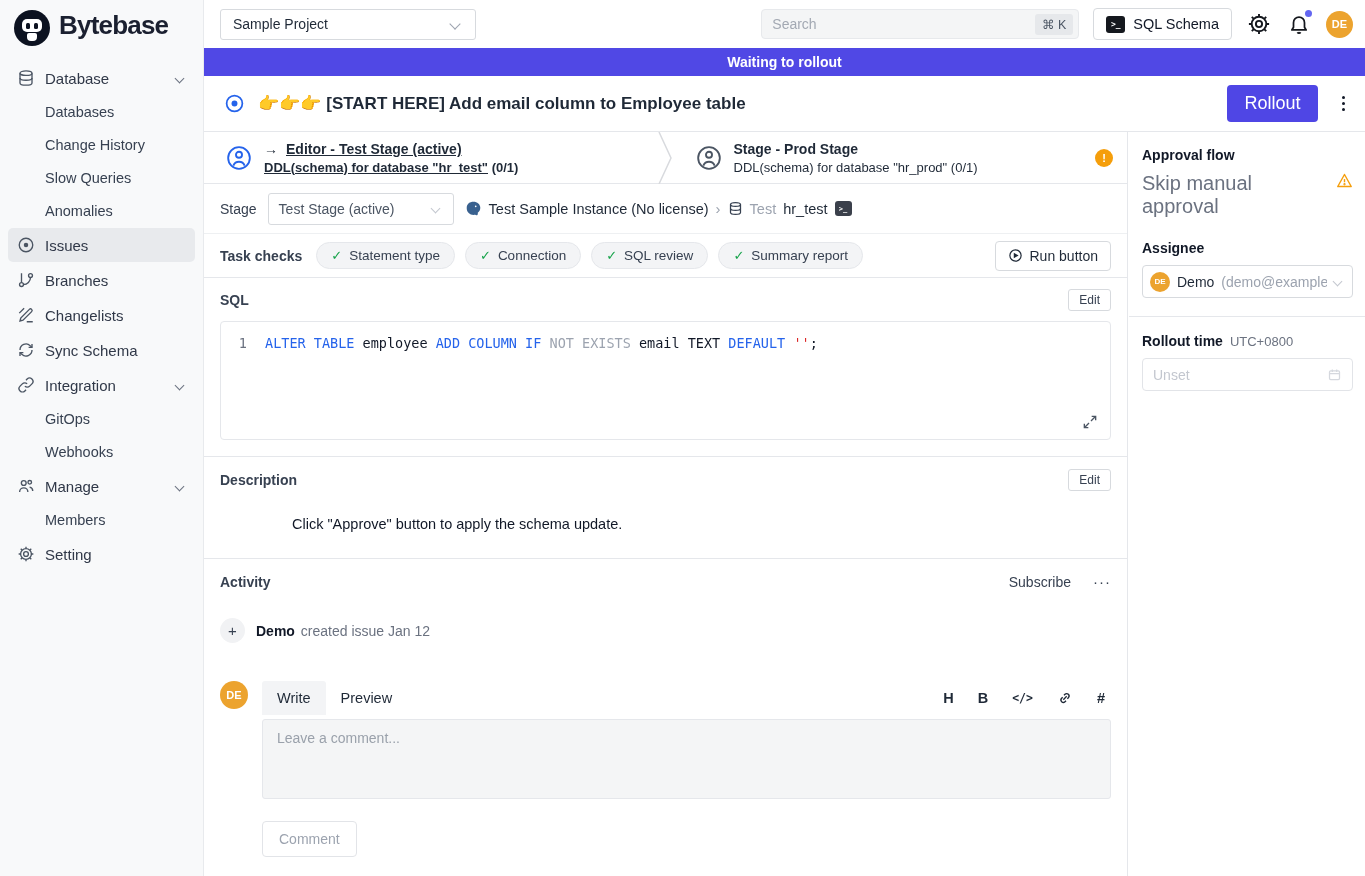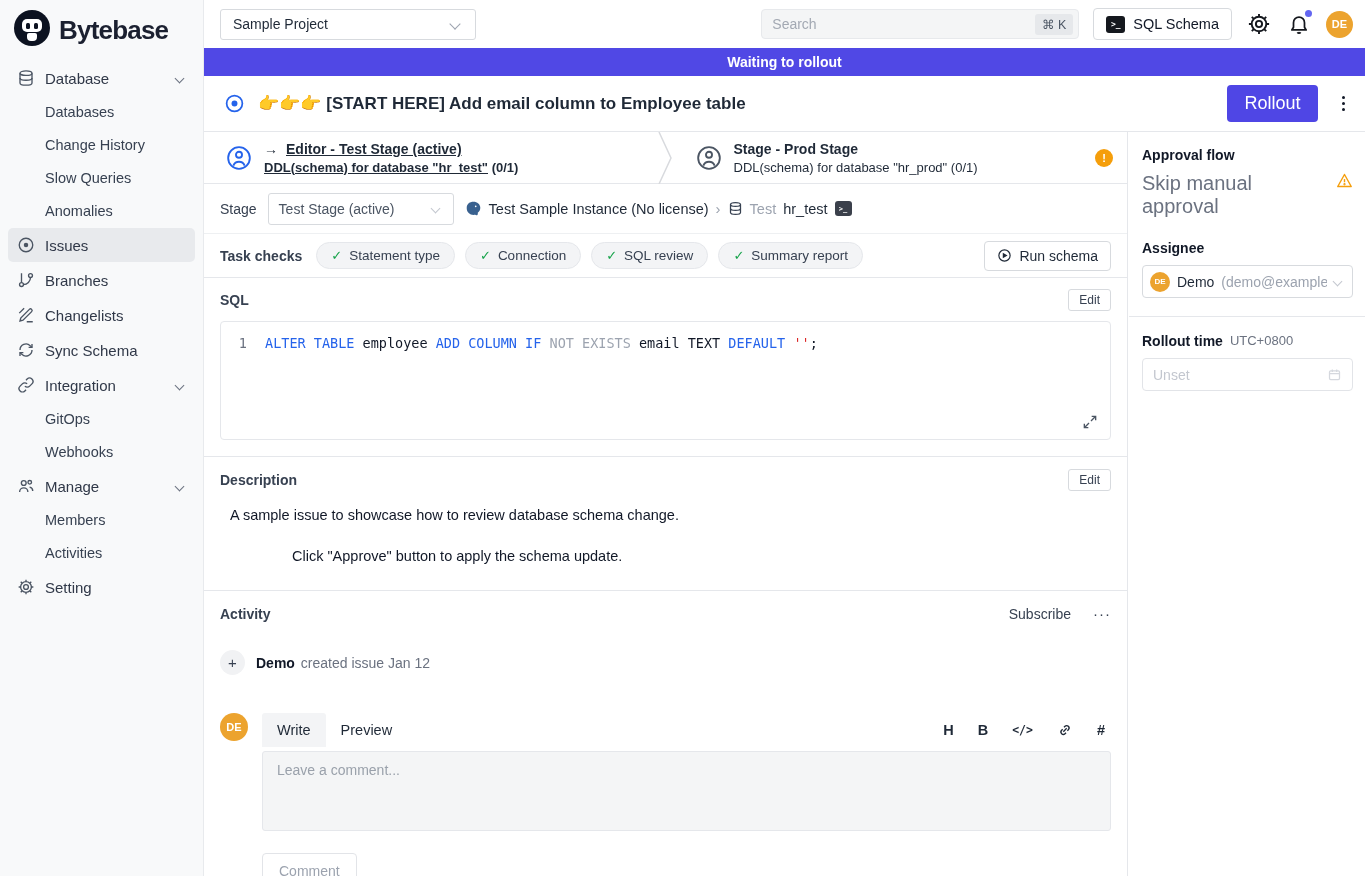--- a/index.html
+++ b/index.html
@@ -1,21 +1,21 @@
 <!DOCTYPE html>
 <html><head>
 <meta charset="utf-8">
 <style>
   * { margin:0; padding:0; box-sizing:border-box; }
   html,body { width:1365px; height:876px; font-family:"Liberation Sans",sans-serif; background:#fff; color:#1f2937; }
   .app { position:relative; width:1365px; height:876px; overflow:hidden; background:#fff; }
 
   
   .sidebar { position:absolute; left:0; top:0; width:204px; height:876px; background:#f8f9fa; border-right:1px solid #e8eaed; }
-  .logo-row { display:flex; align-items:flex-end; gap:9px; padding:10px 12px 8px 14px; cursor:pointer; }
+  .logo-row { display:flex; align-items:flex-start; gap:9px; padding:10px 12px 8px 14px; cursor:pointer; }
   .logo-mark { width:36px; height:36px; border-radius:50%; background:#0c1220; position:relative; flex:0 0 auto; }
   .logo-face { position:absolute; left:8px; top:9px; width:20px; height:13px; background:#fff; border-radius:5px; }
   .logo-eye { position:absolute; top:4px; width:4px; height:6px; background:#0c1220; border-radius:1.5px; }
   .logo-eye.l { left:4px; } .logo-eye.r { left:12px; }
   .logo-chin { position:absolute; left:13px; top:23px; width:10px; height:8px; background:#fff; border-radius:2px 2px 4px 4px; }
   .logo-text { font-size:26px; font-weight:800; color:#1b2030; letter-spacing:-0.8px; }
   .nav { padding:6px 8px; }
   .nav-item { display:flex; align-items:center; gap:10px; height:34px; padding:0 8px; margin:1px 0; border-radius:5px; font-size:15px; color:#303848; cursor:pointer; }
   .nav-item .nicon { width:19px; height:19px; color:#4b5563; flex:0 0 auto; display:flex; align-items:center; justify-content:center; }
   .nav-item.child { padding-left:37px; font-size:14.5px; color:#374151; height:32px; }
@@ -130,21 +130,21 @@
   .rpanel { position:absolute; left:1129px; top:132px; width:236px; height:744px; padding:15px 12px 15px 13px; background:#fff; }
   .rp-title { font-size:14px; font-weight:bold; color:#111827; }
   .rp-row { margin-top:9px; display:flex; gap:15px; font-size:20px; color:#6b7280; }
   .rp-block { margin-top:22px; }
   .assignee-dd { margin-top:9px; height:33px; border:1px solid #d7dade; border-radius:4px; display:flex; align-items:center; gap:7px; padding:0 7px; overflow:hidden; cursor:pointer; background:#fff; }
   .assignee-dd .avatar { width:20px; height:20px; font-size:8px; }
   .assignee-name { font-size:14px; color:#1f2937; white-space:nowrap; }
   .assignee-email { font-size:14px; color:#9ca3af; white-space:nowrap; overflow:hidden; flex:1; }
   .assignee-dd .chev { flex:0 0 auto; border-color:#c3c7cf; }
   .rp-divider { border-top:1px solid #e5e7eb; margin:18px -12px 16px -13px; }
-  .rp-inline { display:flex; align-items:flex-start; gap:7px; }
+  .rp-inline { display:flex; align-items:flex-end; gap:7px; }
   .tz { font-size:13px; color:#6b7280; }
   .unset-input { margin-top:9px; height:33px; border:1px solid #e2e4e8; border-radius:4px; display:flex; align-items:center; justify-content:space-between; padding:0 10px; font-size:14px; color:#c3c7cf; background:#fff; }
   svg { display:block; }
 </style>
 </head>
 <body>
 
 <div class="app">
 
   <div class="artifact"></div>
@@ -254,23 +254,20 @@
               <circle cx="17" cy="7" r="2.4"></circle>
               <path d="M16.8 13.6c2.5.4 4.2 2.3 4.2 4.9"></path>
             </svg>
         </span>
         <span>Manage</span>
         <span class="spacer"></span>
           <span class="chev"></span>
       </div>
       <div class="nav-item child">
           <span>Members</span>
-        </div>
-      <div class="nav-item child">
-          <span>Activities</span>
         </div>
 
       <div class="nav-item">
         <span class="nicon">
           <svg width="18" height="18" viewBox="0 0 24 24" fill="none" stroke="currentColor" stroke-width="1.8">
               <circle cx="12" cy="12" r="3.2"></circle>
               <circle cx="12" cy="12" r="7.2"></circle>
               <path d="M12 4.8V2.2M12 21.8v-2.6M19.2 12h2.6M2.2 12h2.6M17.1 6.9l1.9-1.9M5 19l1.9-1.9M17.1 17.1 19 19M5 5l1.9 1.9"></path>
             </svg>
         </span>
@@ -414,21 +411,21 @@
       </span>
       <span class="pill">
         <span class="ck">✓</span>
         <span>Summary report</span>
       </span>
       <button class="run-btn">
         <svg width="15" height="15" viewBox="0 0 24 24" fill="none" stroke="#1f2937" stroke-width="1.9">
             <circle cx="12" cy="12" r="9"></circle>
             <path d="M10.2 9.3 15 12l-4.8 2.7z" fill="#1f2937"></path>
           </svg>
-        <span>Run schema</span>
+        <span>Run button</span>
       </button>
     </div>
 
     <section class="sql-section">
       <div class="sec-head">
         <span class="sec-title">SQL</span>
         <button class="edit-btn">Edit</button>
       </div>
       <div class="code-block">
         <span class="line-no">1</span>
@@ -439,21 +436,20 @@
             </svg>
         </span>
       </div>
     </section>
 
     <section class="desc-section">
       <div class="sec-head">
         <span class="sec-title">Description</span>
         <button class="edit-btn">Edit</button>
       </div>
-      <p class="desc-l1">A sample issue to showcase how to review database schema change.</p>
       <p class="desc-l2">Click "Approve" button to apply the schema update.</p>
     </section>
 
     <section class="activity-section">
       <div class="act-head">
         <span class="sec-title">Activity</span>
         <div class="act-right">
           <span class="subscribe">Subscribe</span>
           <span class="more-dots">···</span>
         </div>

